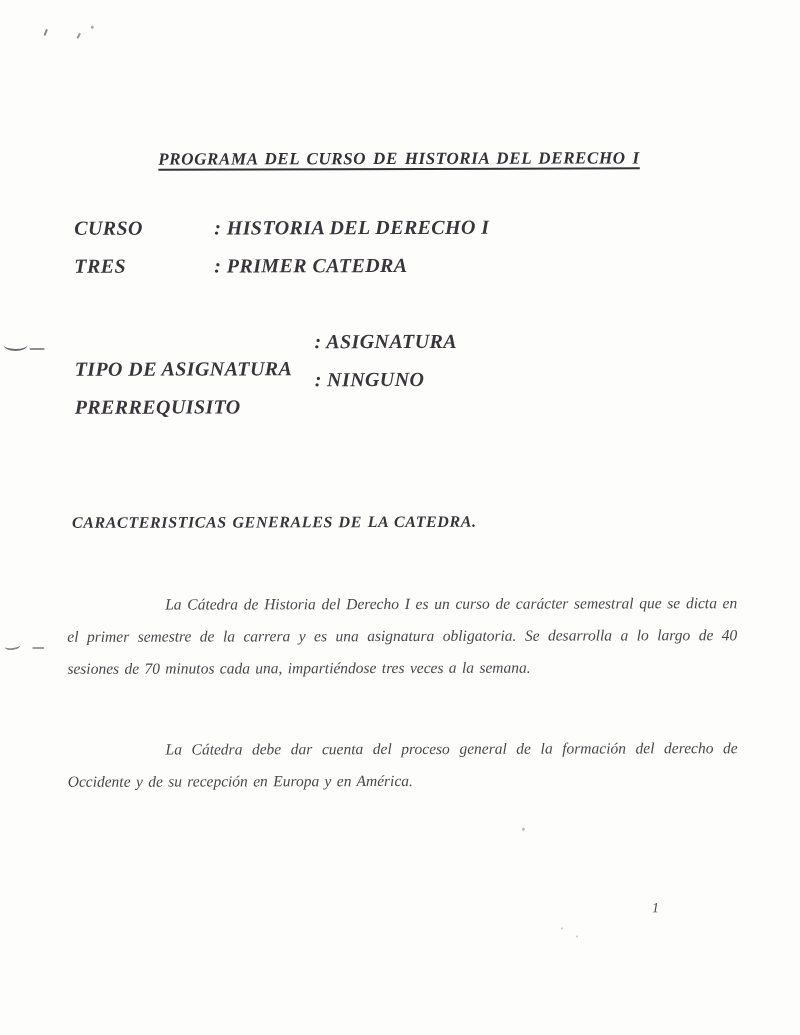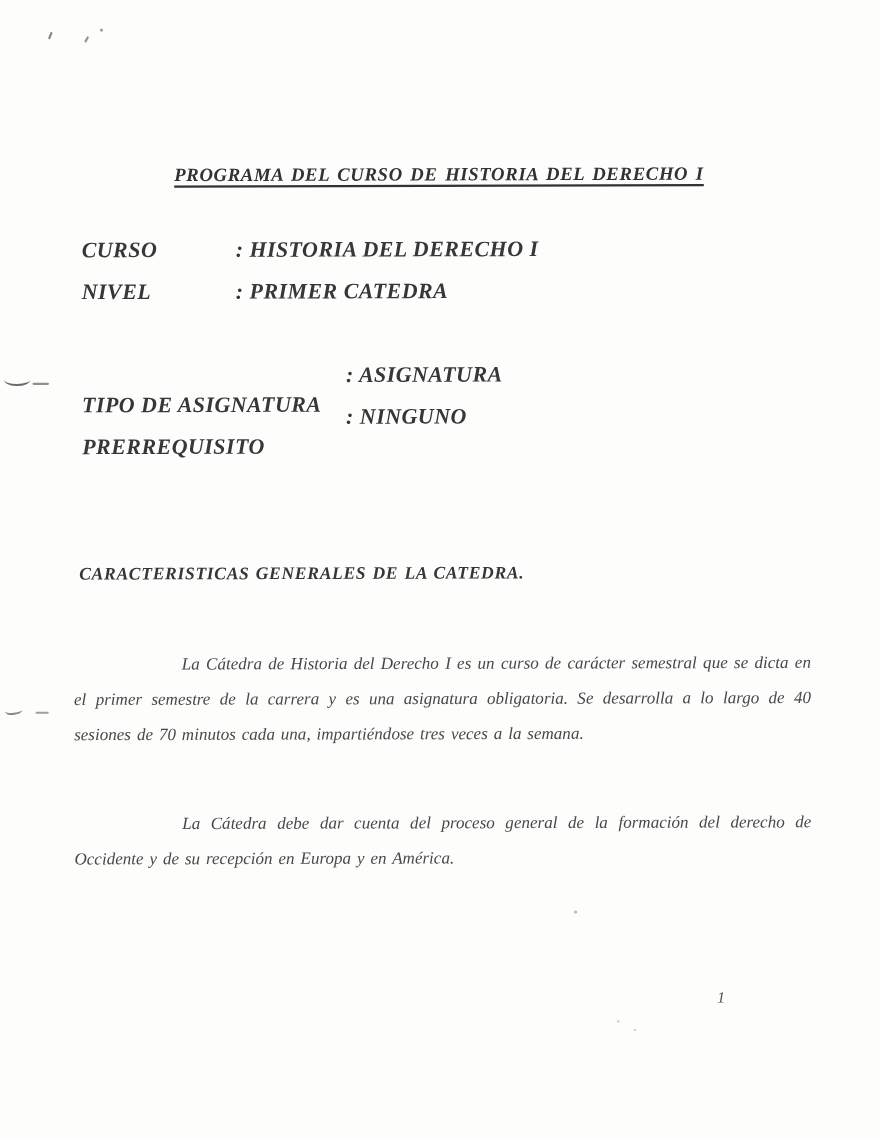--- a/index.html
+++ b/index.html
@@ -144,21 +144,21 @@
     <div class="mark speck-line dot-3"></div>
 
     <h1 class="doc-title">PROGRAMA DEL CURSO DE HISTORIA DEL DERECHO I</h1>
 
     <div class="info-block block-a">
       <div class="info-row">
         <span class="info-label">CURSO</span>
         <span class="info-value">: HISTORIA DEL DERECHO I</span>
       </div>
       <div class="info-row">
-        <span class="info-label">NIVEL</span>
+        <span class="info-label">TRES</span>
         <span class="info-value">: PRIMER CATEDRA</span>
       </div>
     </div>
 
     <div class="info-block block-b">
       <div class="info-row">
         <span class="info-label">TIPO DE ASIGNATURA</span>
         <span class="info-value">: ASIGNATURA</span>
       </div>
       <div class="info-row">

